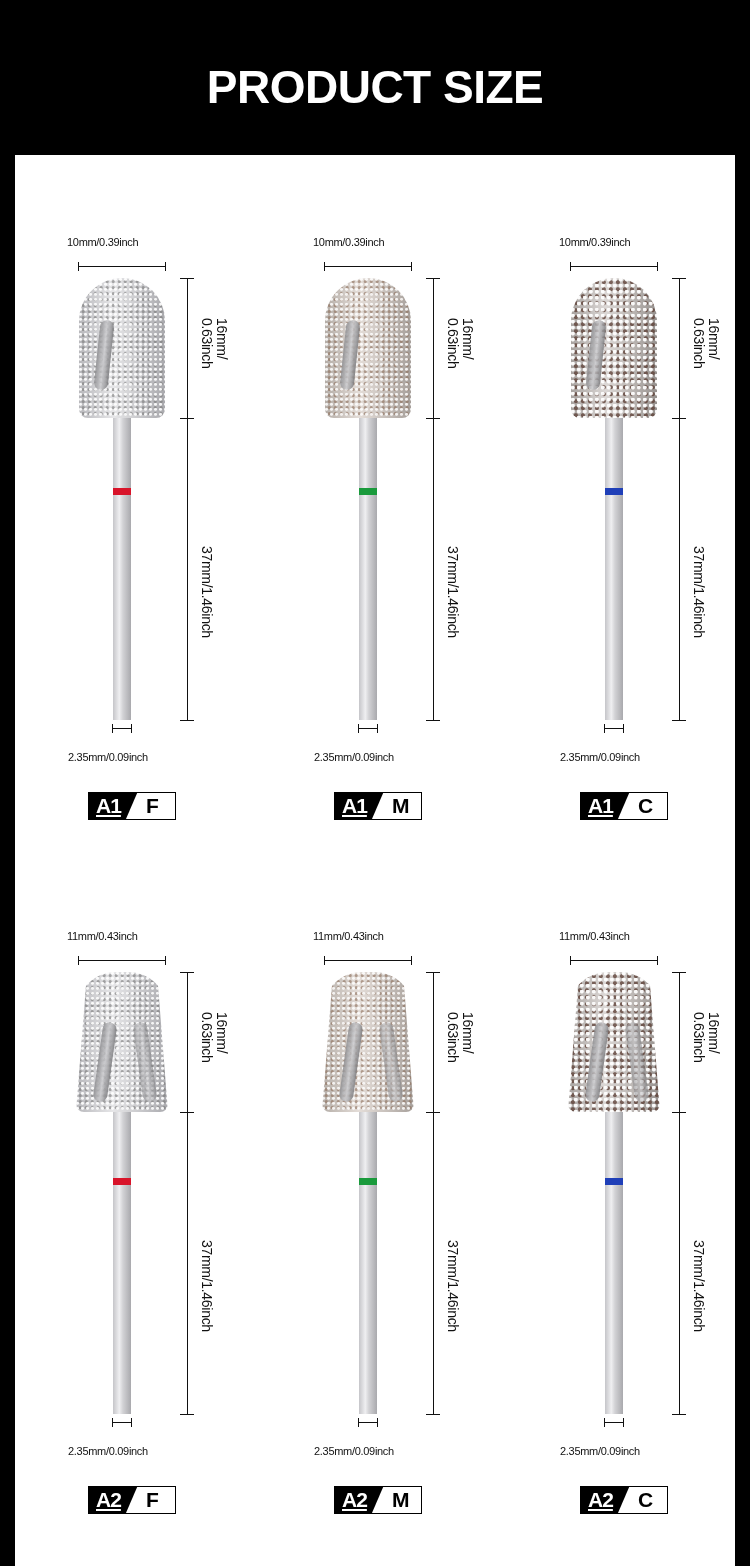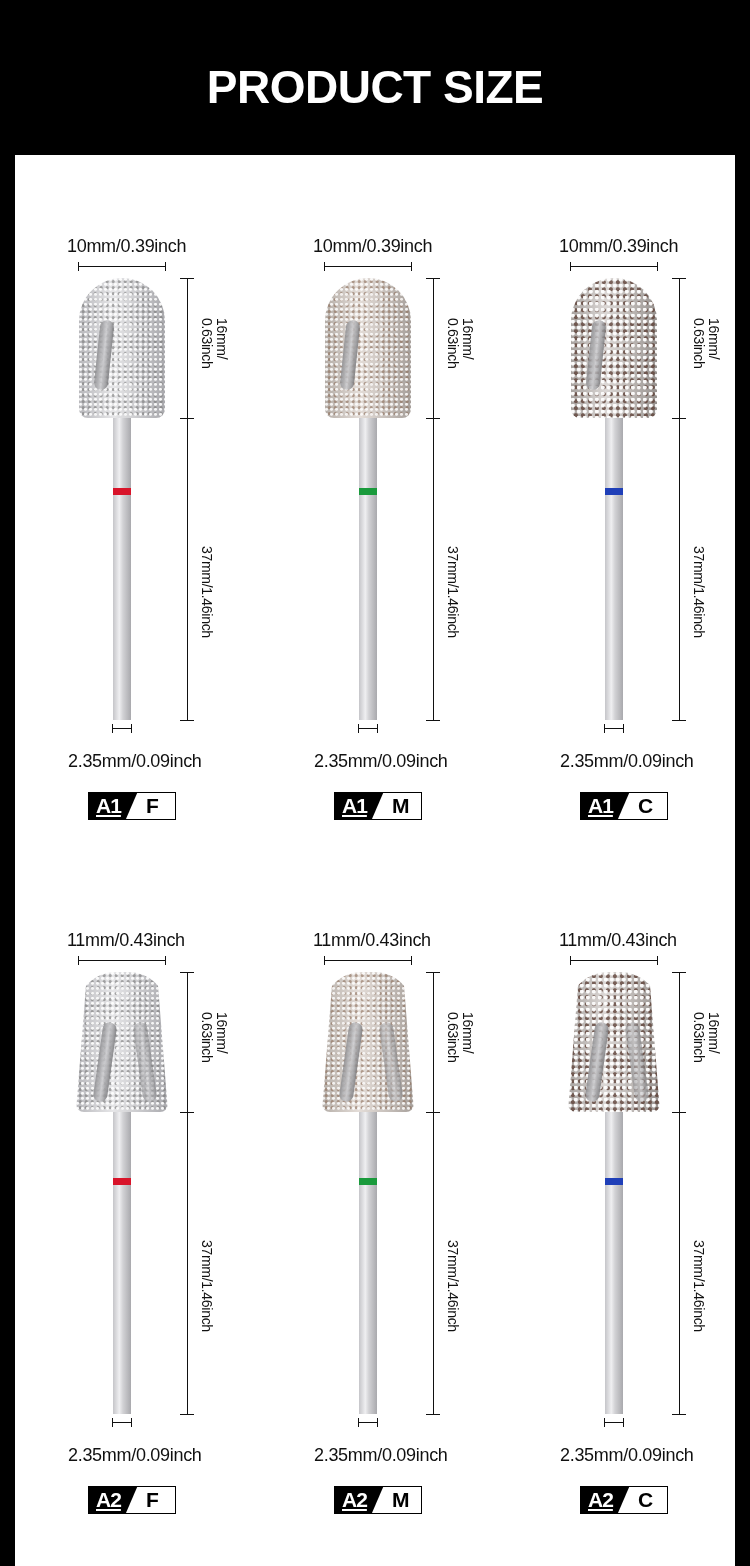--- a/index.html
+++ b/index.html
@@ -3,21 +3,21 @@
 <meta charset="utf-8">
 <style>
   html, body { margin:0; padding:0; }
   body { width:750px; height:1566px; background:#000; position:relative; overflow:hidden;
          font-family:"Liberation Sans", "DejaVu Sans", sans-serif; }
   .header { position:absolute; left:0; top:0; width:644px; height:155px; background:#000; }
   .title { position:absolute; left:0; top:57px; width:750px; text-align:center; color:#fff;
            font-size:46px; font-weight:bold; letter-spacing:-0.5px; line-height:60px; }
   .panel { position:absolute; left:15px; top:155px; width:720px; height:1411px; background:#fff; }
   .cell { position:absolute; width:246px; height:620px; }
-  .lbl { position:absolute; font-size:18px; color:#111; white-space:nowrap; letter-spacing:-0.3px; }
+  .lbl { position:absolute; font-size:11px; color:#111; white-space:nowrap; letter-spacing:-0.3px; }
   .hbar { position:absolute; height:1px; background:#111; }
   .hbar::before, .hbar::after { content:""; position:absolute; top:-4px; width:1px; height:9px; background:#111; }
   .hbar::before { left:0; } .hbar::after { right:0; }
   .vline { position:absolute; width:1px; background:#111; }
   .tick { position:absolute; height:1px; width:14px; background:#111; }
   .vlbl { position:absolute; font-size:14px; color:#111; writing-mode:vertical-rl; white-space:nowrap; letter-spacing:-0.3px; line-height:15px; }
   .head { position:absolute; border-radius:48px 48px 10px 10px; overflow:hidden; }
   .head.fine { background:
       radial-gradient(circle at 30% 25%, rgba(255,255,255,.9) 0 1px, transparent 2px) 0 0/5px 5px,
       radial-gradient(circle at 70% 60%, rgba(120,120,120,.6) 0 1px, transparent 2px) 0 0/6px 6px,

